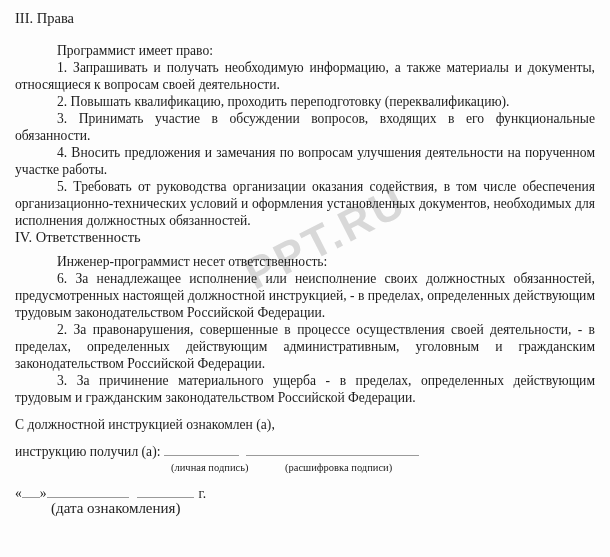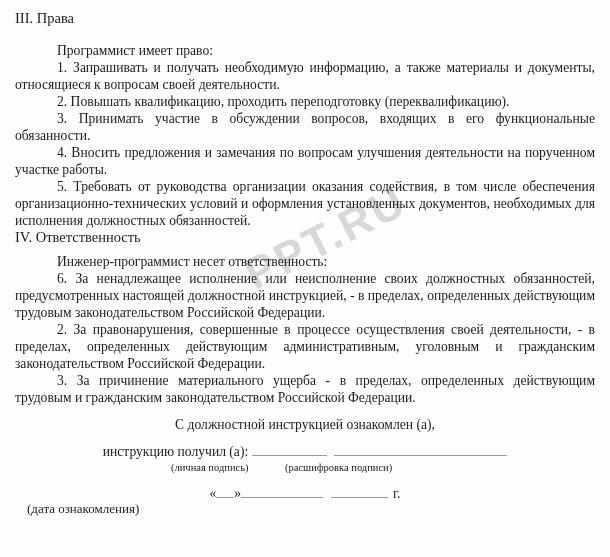--- a/index.html
+++ b/index.html
@@ -44,21 +44,21 @@
   .para {
     font-size: 13.6px;
     line-height: 17px;
     text-align: justify;
     text-indent: 42px;
   }
   .sig-block { margin-top: 10px; }
   .sig-text {
     font-size: 13.6px;
     line-height: 17px;
-    text-align: center;
+    text-align: left;
     white-space: nowrap;
   }
   .received-row { margin-top: 9px; }
   .blank {
     display: inline-block;
     border-bottom: 1px solid #9a9a9a;
     height: 14px;
     vertical-align: baseline;
   }
   .w18 { width: 18px; }
@@ -70,23 +70,23 @@
     position: relative;
     height: 14px;
     font-size: 10.5px;
     line-height: 13px;
     color: #222;
   }
   .caption-personal { position: absolute; left: 156px; top: 1px; }
   .caption-decrypt { position: absolute; left: 270px; top: 1px; }
   .date-row { margin-top: 10px; }
   .date-caption {
-    font-size: 13px;
+    font-size: 15px;
     line-height: 13px;
-    margin-left: 12px;
+    margin-left: 36px;
     color: #222;
   }
   .year-suffix { margin-left: 5px; }
 </style>
 </head>
 <body>
 
 <div class="page">
 
   <div class="watermark">PPT.RU</div>

